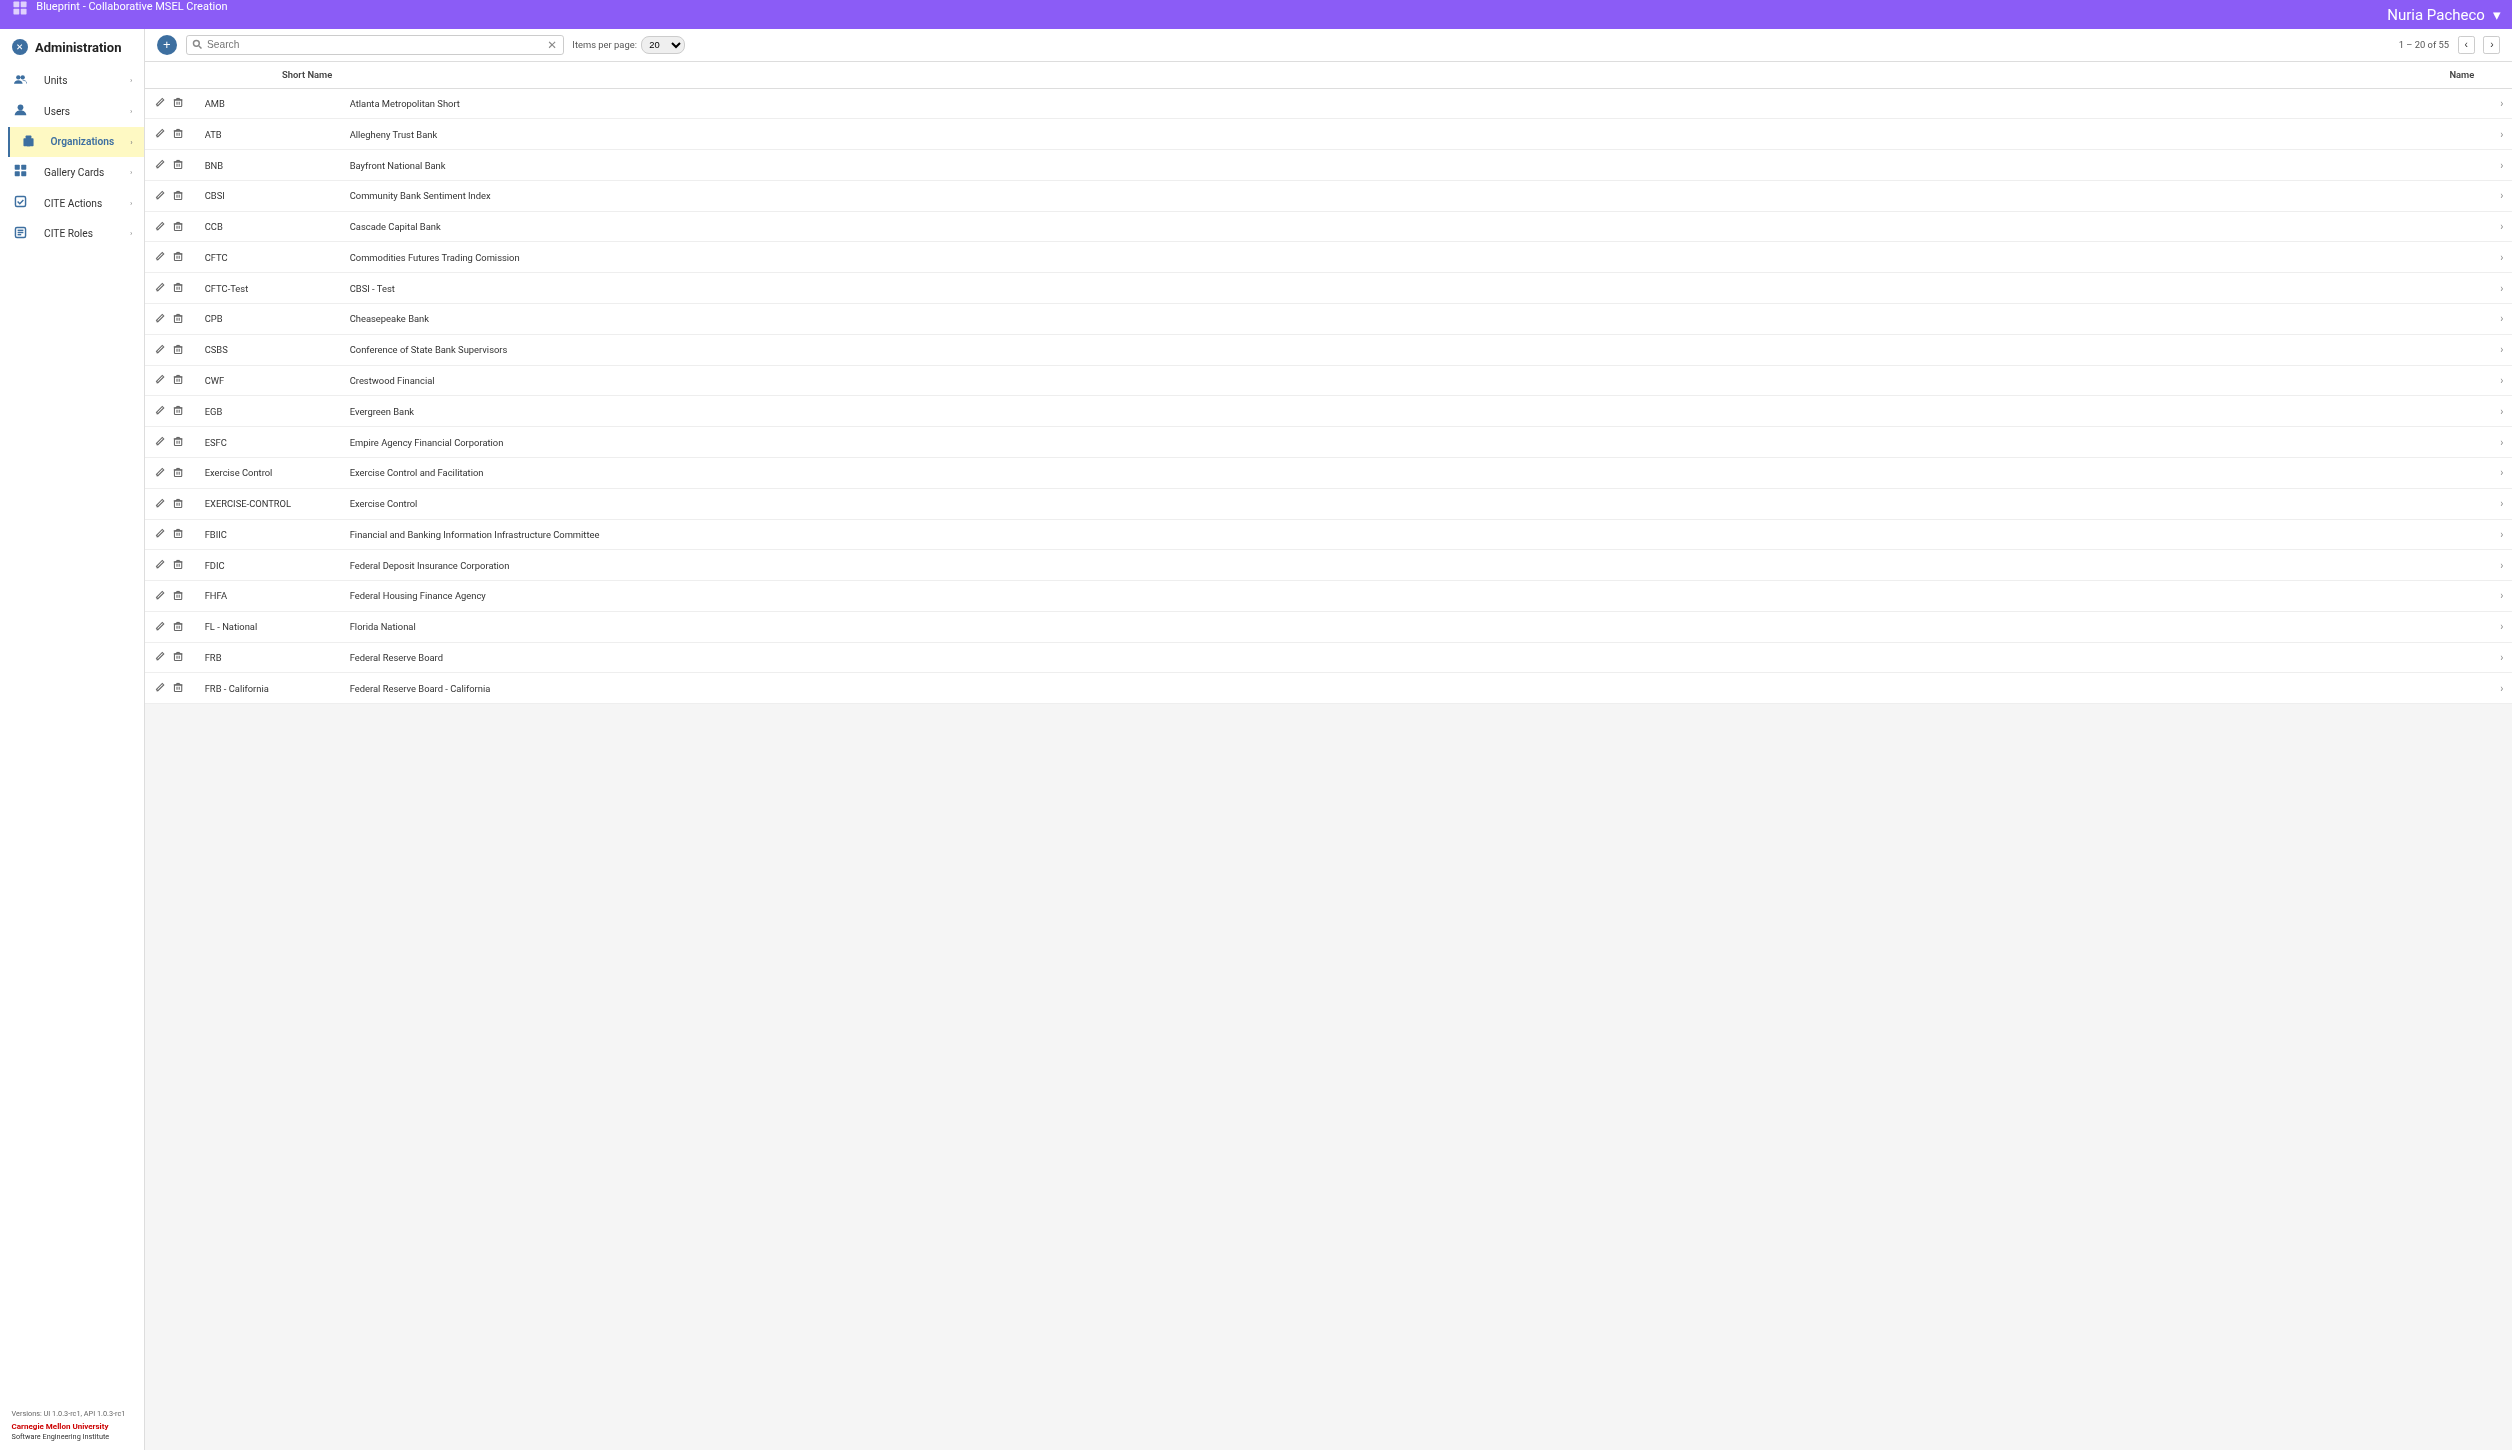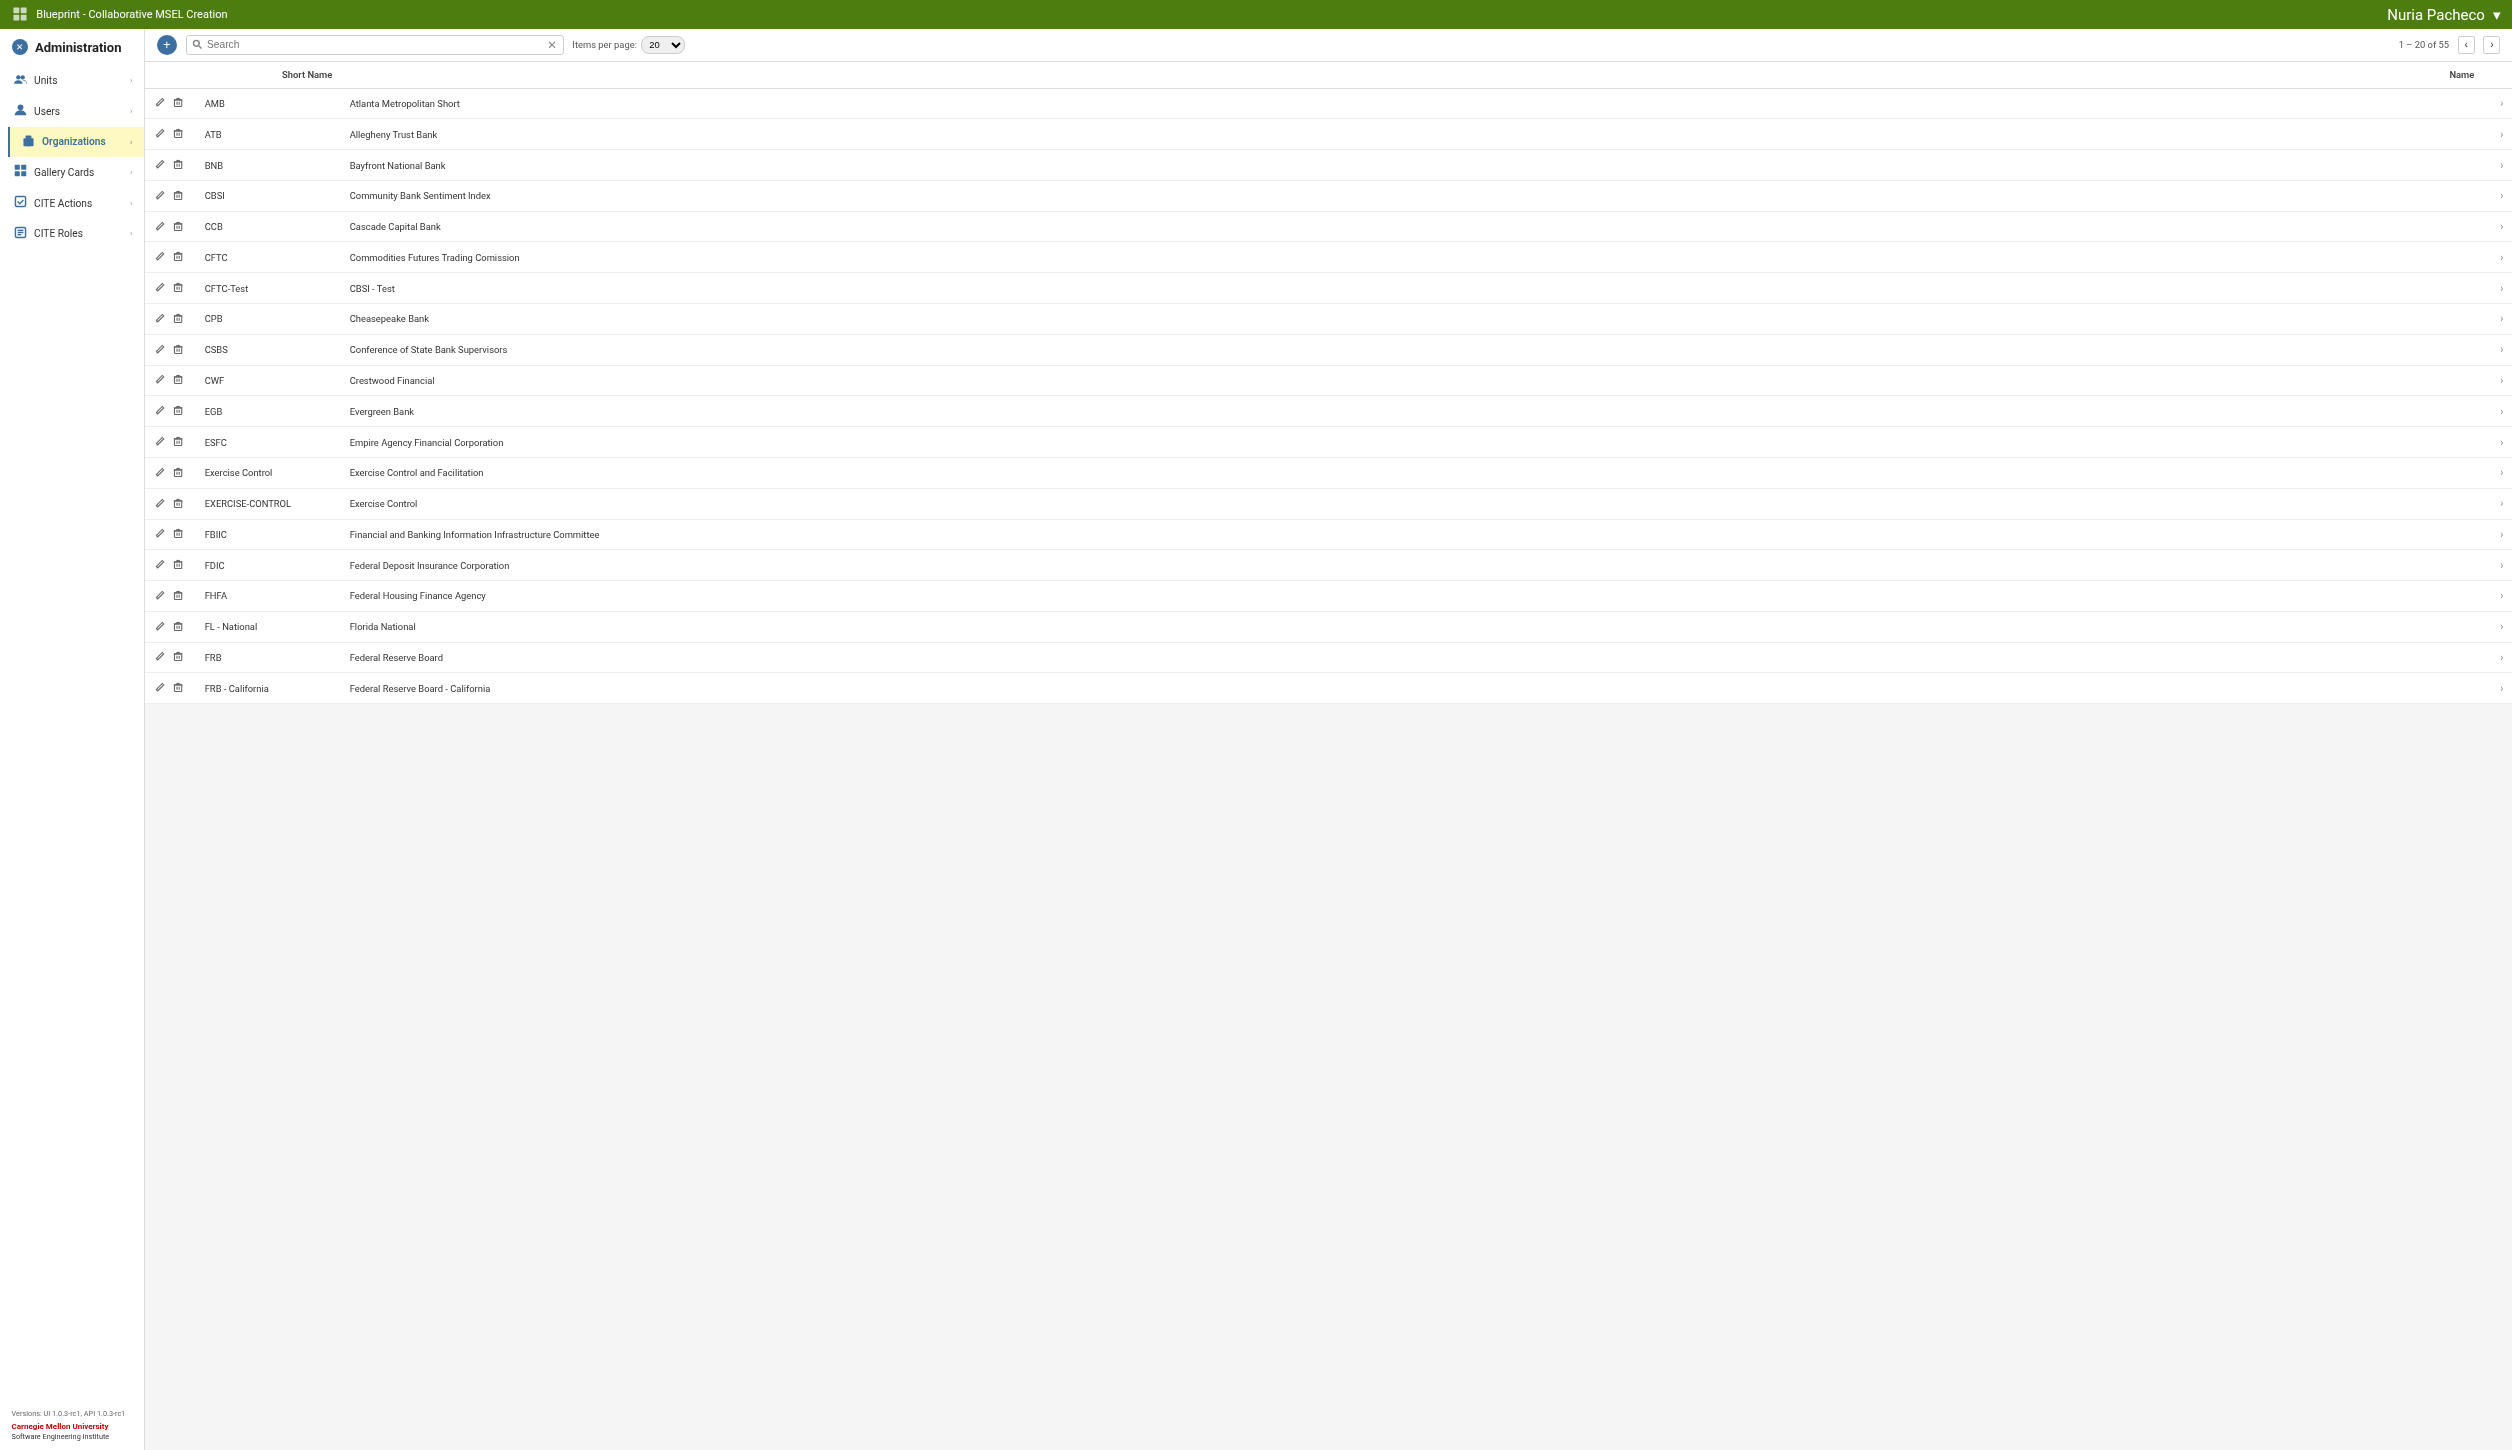--- a/index.html
+++ b/index.html
@@ -1,23 +1,22 @@
 <!DOCTYPE html>
 <html style="font-size:11.6px"><head>
   <meta charset="utf-8">
   <style>
     * { box-sizing: border-box; margin: 0; padding: 0; }
     body { font-family: -apple-system, BlinkMacSystemFont, 'Segoe UI', Roboto, Arial, sans-serif; font-size: 10.2px; background: #f5f5f5; display: flex; flex-direction: column; height: 100vh; overflow: hidden; }
 
     
     .topbar {
-      background: #4d7c0f;
+      background: #8b5cf6;
       color: white;
       display: flex;
-      align-items: center;
       padding: 0 11.6px;
       height: 29px;
       flex-shrink: 0;
     }
     .topbar-logo { margin-right: 8.7px; opacity: 0.9; }
     .topbar-title { font-size: 11px; font-weight: 400; flex: 1; }
     .topbar-user { font-size: 15px; cursor: pointer; display: flex; align-items: center; gap: 8px; }
 
     
     .app-body { display: flex; flex: 1; overflow: hidden; }
@@ -50,21 +49,21 @@
       flex-shrink: 0;
     }
     .sidebar-title { font-size: 13px; font-weight: 700; color: #222; }
     .sidebar-nav { flex: 1; }
     .sidebar-item {
       display: flex;
       align-items: center;
       padding: 7.3px 11.6px;
       cursor: pointer;
       color: #333;
-      gap: 6px;
+      gap: 16px;
       font-size: 10.2px;
       border-left: 2.2px solid transparent;
     }
     .sidebar-item.active { background: #fef9c3; border-left-color: #3d6fa0; color: #3d6fa0; font-weight: 600; margin-left: 8px; }
     .sidebar-item .icon { color: #3d6fa0; font-size: 11.6px; width: 14.5px; text-align: center; }
     .sidebar-item .chevron { margin-left: auto; font-size: 8px; color: #888; }
     .sidebar-footer { padding: 8.7px 11.6px; font-size: 7.3px; color: #666; }
     .sidebar-footer .cmu-brand { margin-top: 4px; }
     .cmu-name { color: #cc0000; font-weight: 700; font-size: 8px; line-height: 1.3; }
     .cmu-sub { font-size: 7.3px; color: #333; }

